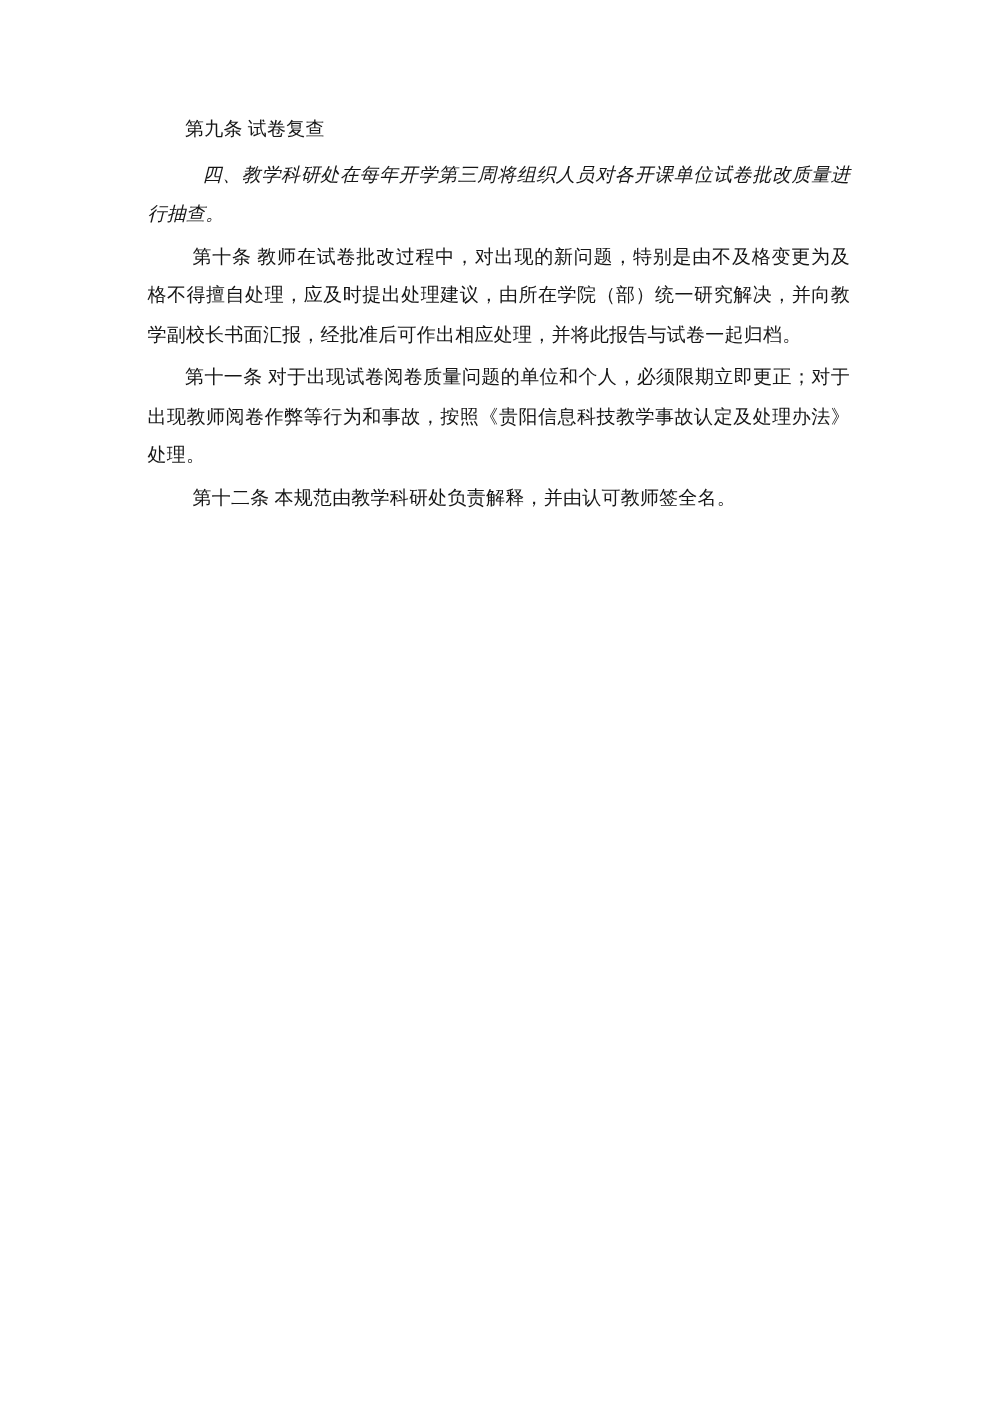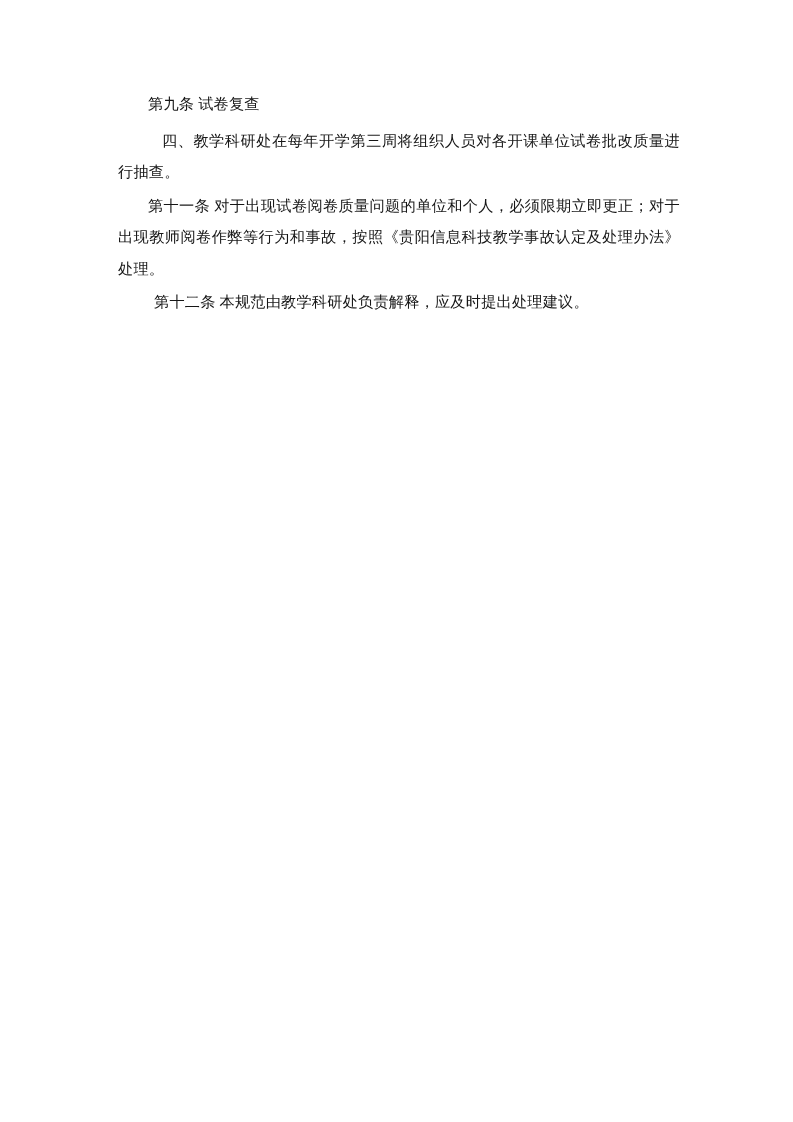--- a/index.html
+++ b/index.html
@@ -29,37 +29,38 @@
     font-size: 15.2px;
     line-height: 31.5px;
     text-align: justify;
     text-justify: inter-ideograph;
     margin: 0 0 2px 0;
     letter-spacing: 0.2px;
     color: #161616;
   }
   .indent-1 { text-indent: 30px; }
   .indent-2 { text-indent: 36px; }
-  .indent-3 { text-indent: 44px; }
+  .indent-3 { text-indent: 44px; font-style: italic; }
   .spacer-sm { height: 3px; }
 </style>
 </head>
 <body>
 
 <div class="page">
   <div class="content">
 
     <p class="para indent-1">第九条 试卷复查</p>
 
 
 
     <div class="spacer-sm"></div>
 
 
     <p class="para indent-3">四、教学科研处在每年开学第三周将组织人员对各开课单位试卷批改质量进行抽查。</p>
 
+    <p class="para indent-2">第十条 教师在试卷批改过程中，对出现的新问题，特别是由不及格变更为及格不得擅自处理，应及时提出处理建议，由所在学院（部）统一研究解决，并向教学副校长书面汇报，经批准后可作出相应处理，并将此报告与试卷一起归档。</p>
 
     <p class="para indent-1">第十一条 对于出现试卷阅卷质量问题的单位和个人，必须限期立即更正；对于出现教师阅卷作弊等行为和事故，按照《贵阳信息科技教学事故认定及处理办法》处理。</p>
 
-    <p class="para indent-2">第十二条 本规范由教学科研处负责解释，应及时提出处理建议。</p>
+    <p class="para indent-2">第十二条 本规范由教学科研处负责解释，并由认可教师签全名。</p>
 
   </div>
 </div>
 
 </body></html>

